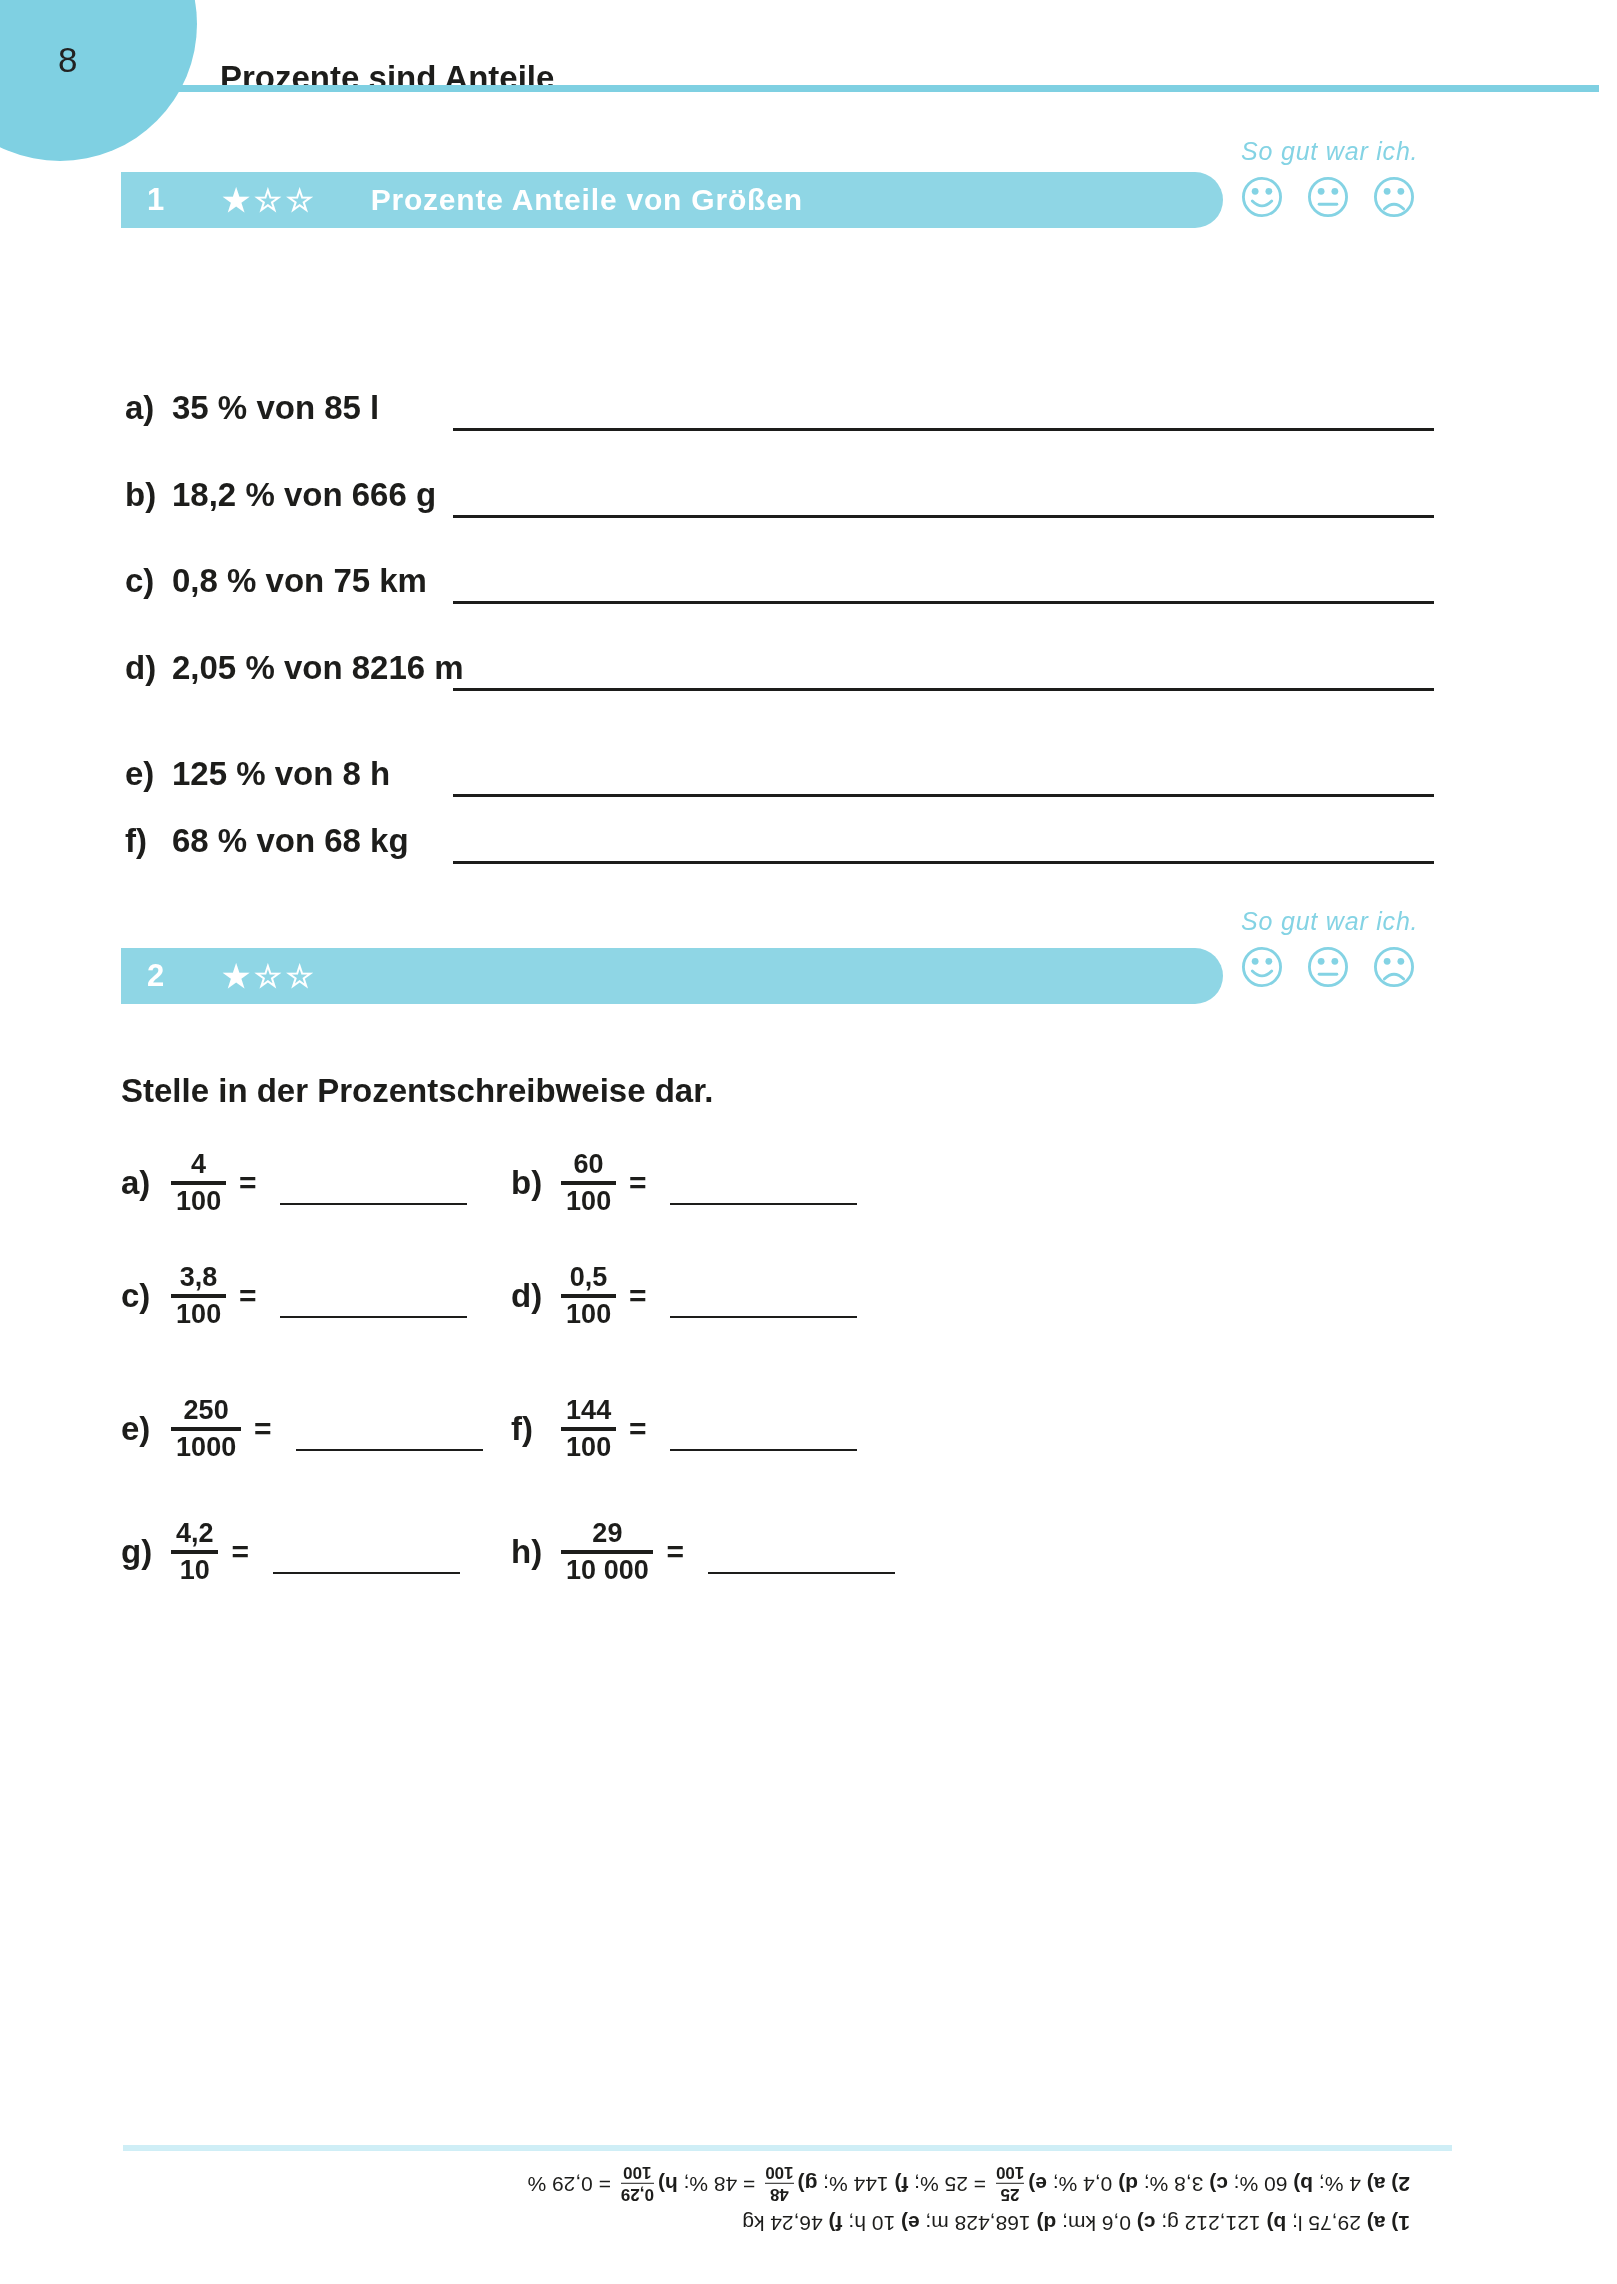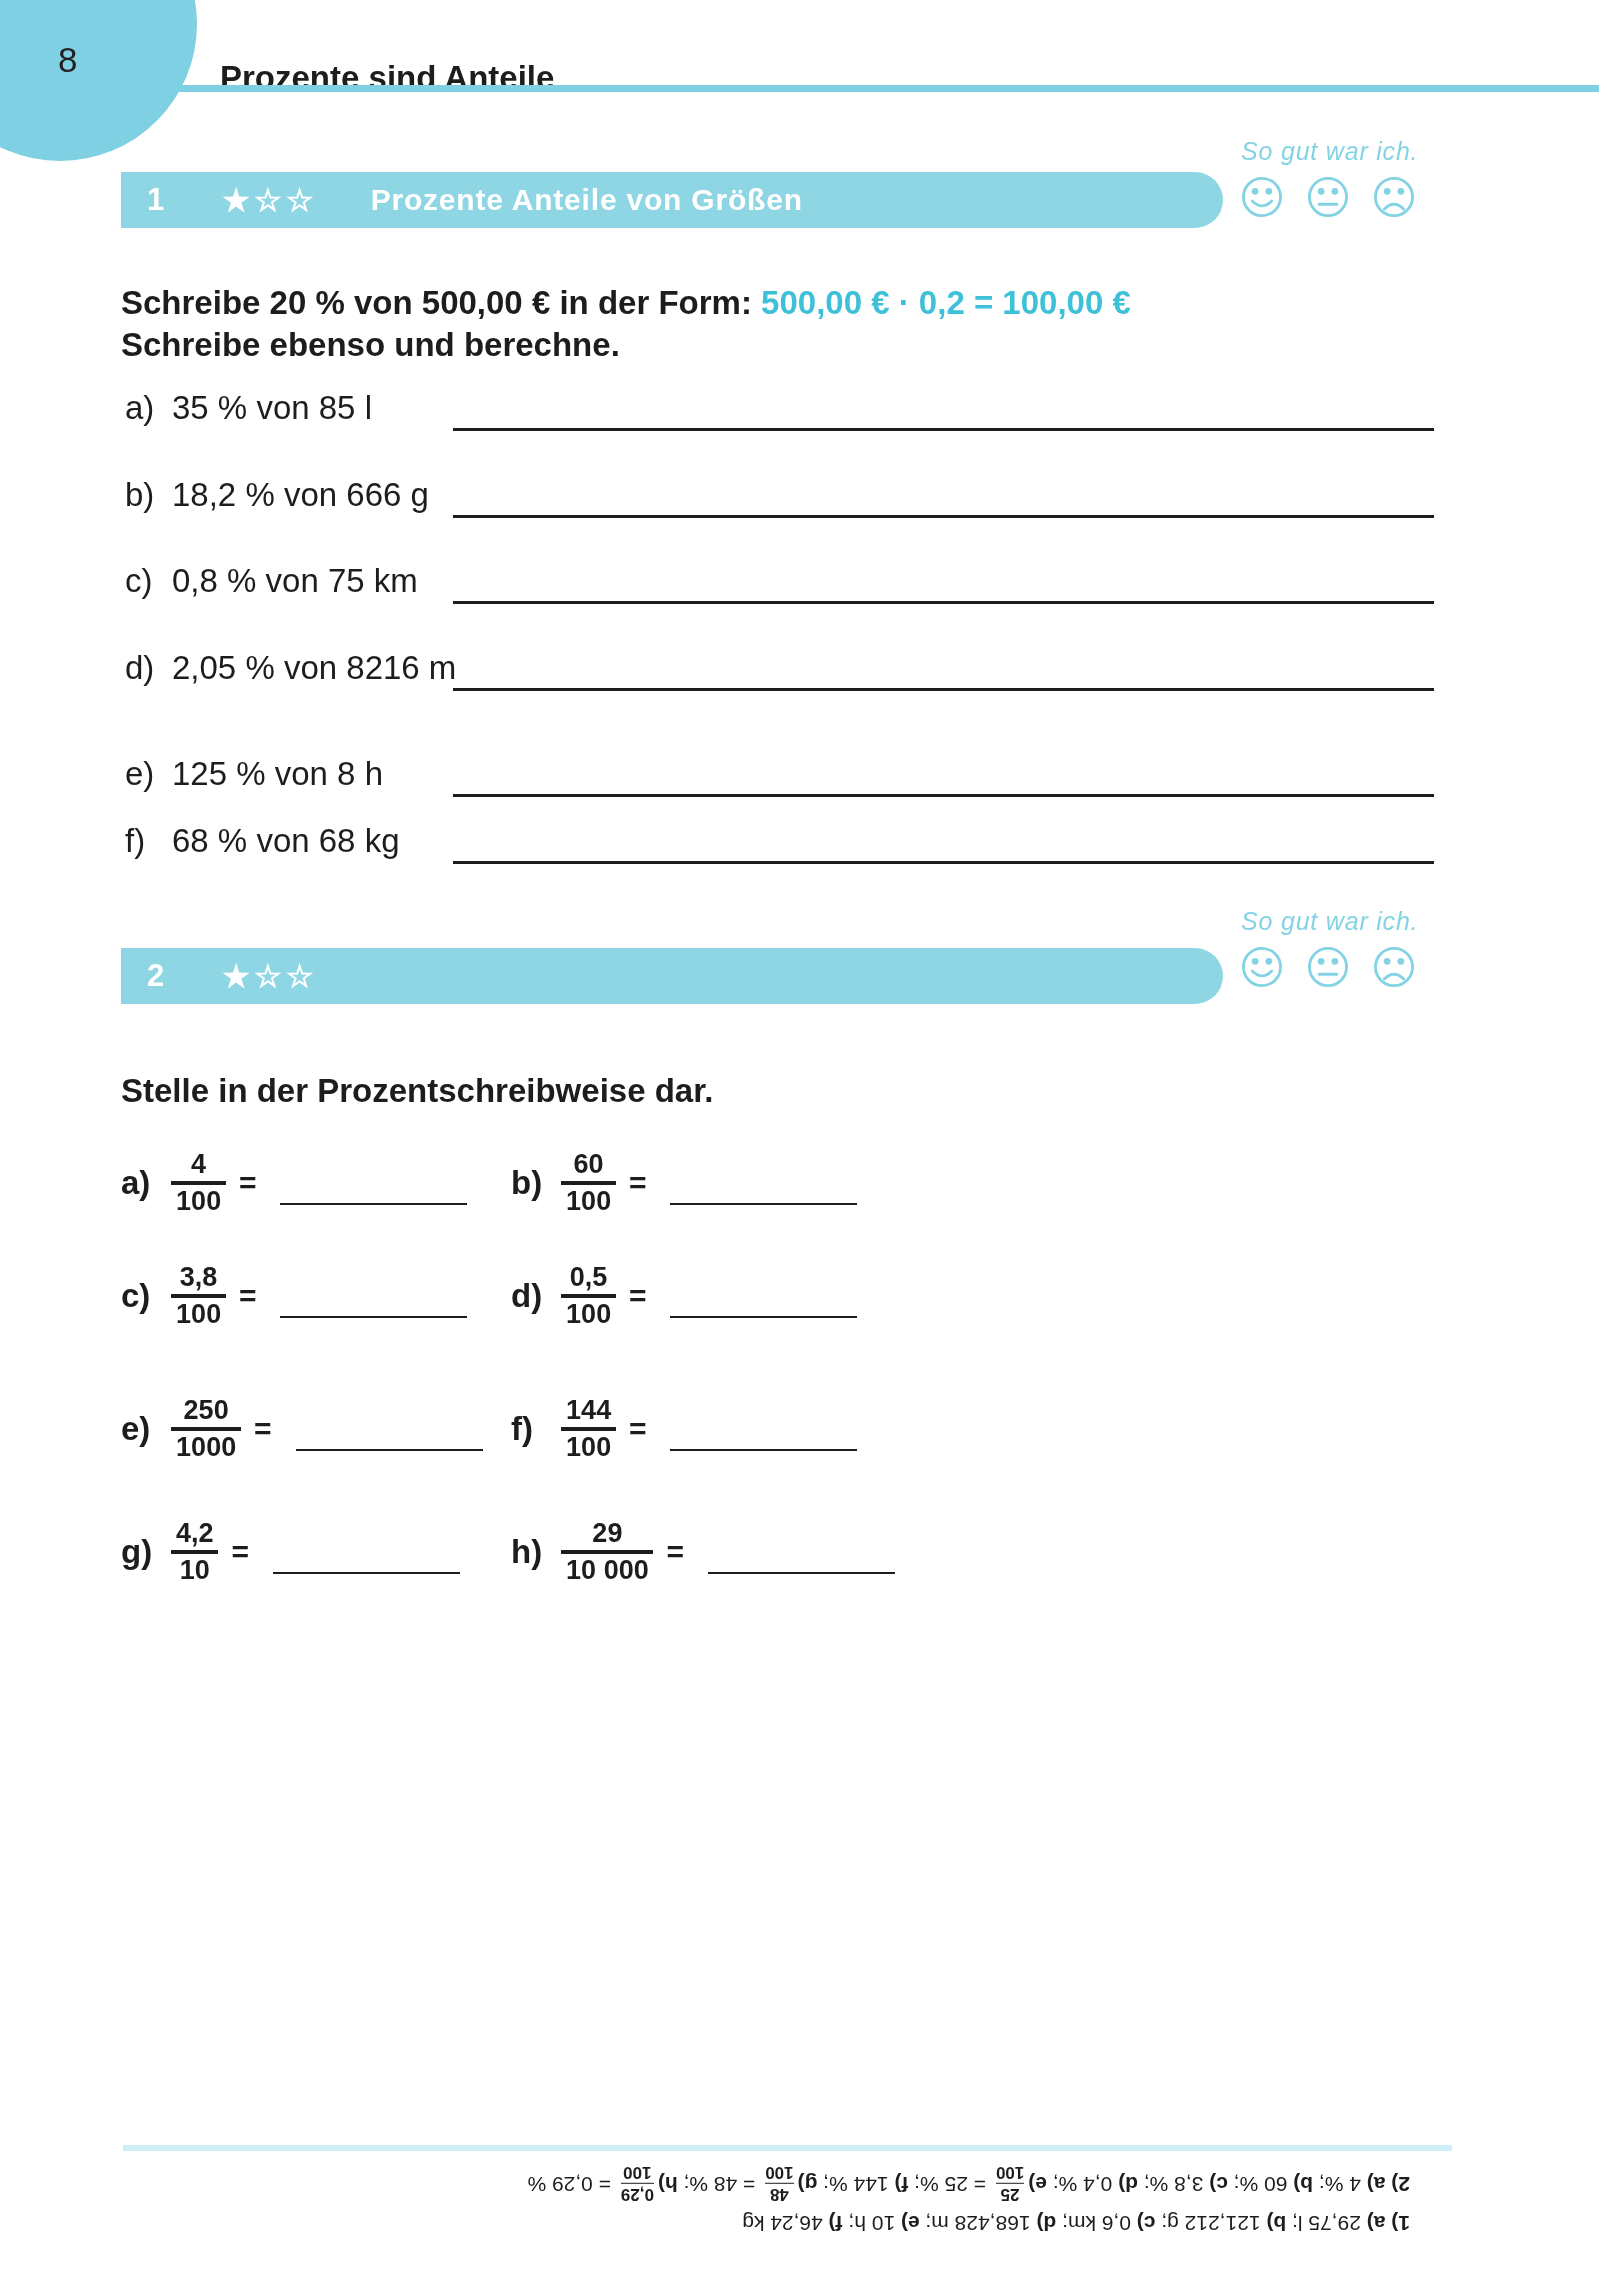--- a/index.html
+++ b/index.html
@@ -33,21 +33,21 @@
     border-radius:0 28px 28px 0;display:flex;align-items:center;color:#fff;font-weight:bold;
   }
   .banner-number{font-size:31px;margin-left:26px;}
   .banner-stars{font-size:31px;margin-left:58px;letter-spacing:4px;}
   .banner-title{font-size:30px;margin-left:53px;letter-spacing:0.8px;}
 
   .intro{position:absolute;left:121px;font-size:33px;font-weight:bold;line-height:42px;}
   .intro .teal{color:var(--accent-text);}
   .seg{white-space:pre;}
 
-  .item-row{position:absolute;left:125px;width:1370px;height:40px;font-size:33px;font-weight:normal;}
+  .item-row{position:absolute;left:125px;width:1370px;height:40px;font-size:33px;font-weight:bold;}
   .item-label{display:inline-block;min-width:47px;}
   .item-blank{position:absolute;left:328px;top:39px;width:981px;height:3.2px;background:var(--ink);}
 
   .frac-cell{position:absolute;display:flex;align-items:center;font-weight:bold;}
   .frac-label{font-size:33px;margin-right:11.3px;min-width:39px;}
   .fraction{display:inline-flex;flex-direction:column;align-items:center;line-height:1;}
   .frac-num,.frac-den{font-size:27px;padding:3.2px 4.8px;}
   .frac-bar{height:3.2px;background:var(--ink);width:100%;min-width:47px;}
   .equals{font-size:30px;margin-left:13px;}
   .frac-blank{width:187px;height:0;border-bottom:2.4px solid var(--ink);margin-left:24px;transform:translateY(21px);}
@@ -97,26 +97,20 @@
       </svg>
     </div>
   </div>
 
   <div class="banner" style="top:172px;">
     <span class="banner-number">1</span>
     <span class="banner-stars">★☆☆</span>
     <span class="banner-title">Prozente Anteile von Größen</span>
   </div>
 
-  <div class="intro" style="top:282px;">
-    <div>
-      <span class="seg">Schreibe 20 % von 500,00 € in der Form:</span><span class="seg teal"> 500,00 € · 0,2 = 100,00 €</span>
-    </div>
-    <div>Schreibe ebenso und berechne.</div>
-  </div>
 
   <div id="items1">
   <div class="item-row" style="top: 389px;">
     <span class="item-label">a)</span><span class="item-text">35 % von 85 l</span>
     <div class="item-blank"></div>
   </div>
 
   <div class="item-row" style="top: 476px;">
     <span class="item-label">b)</span><span class="item-text">18,2 % von 666 g</span>
     <div class="item-blank"></div>

